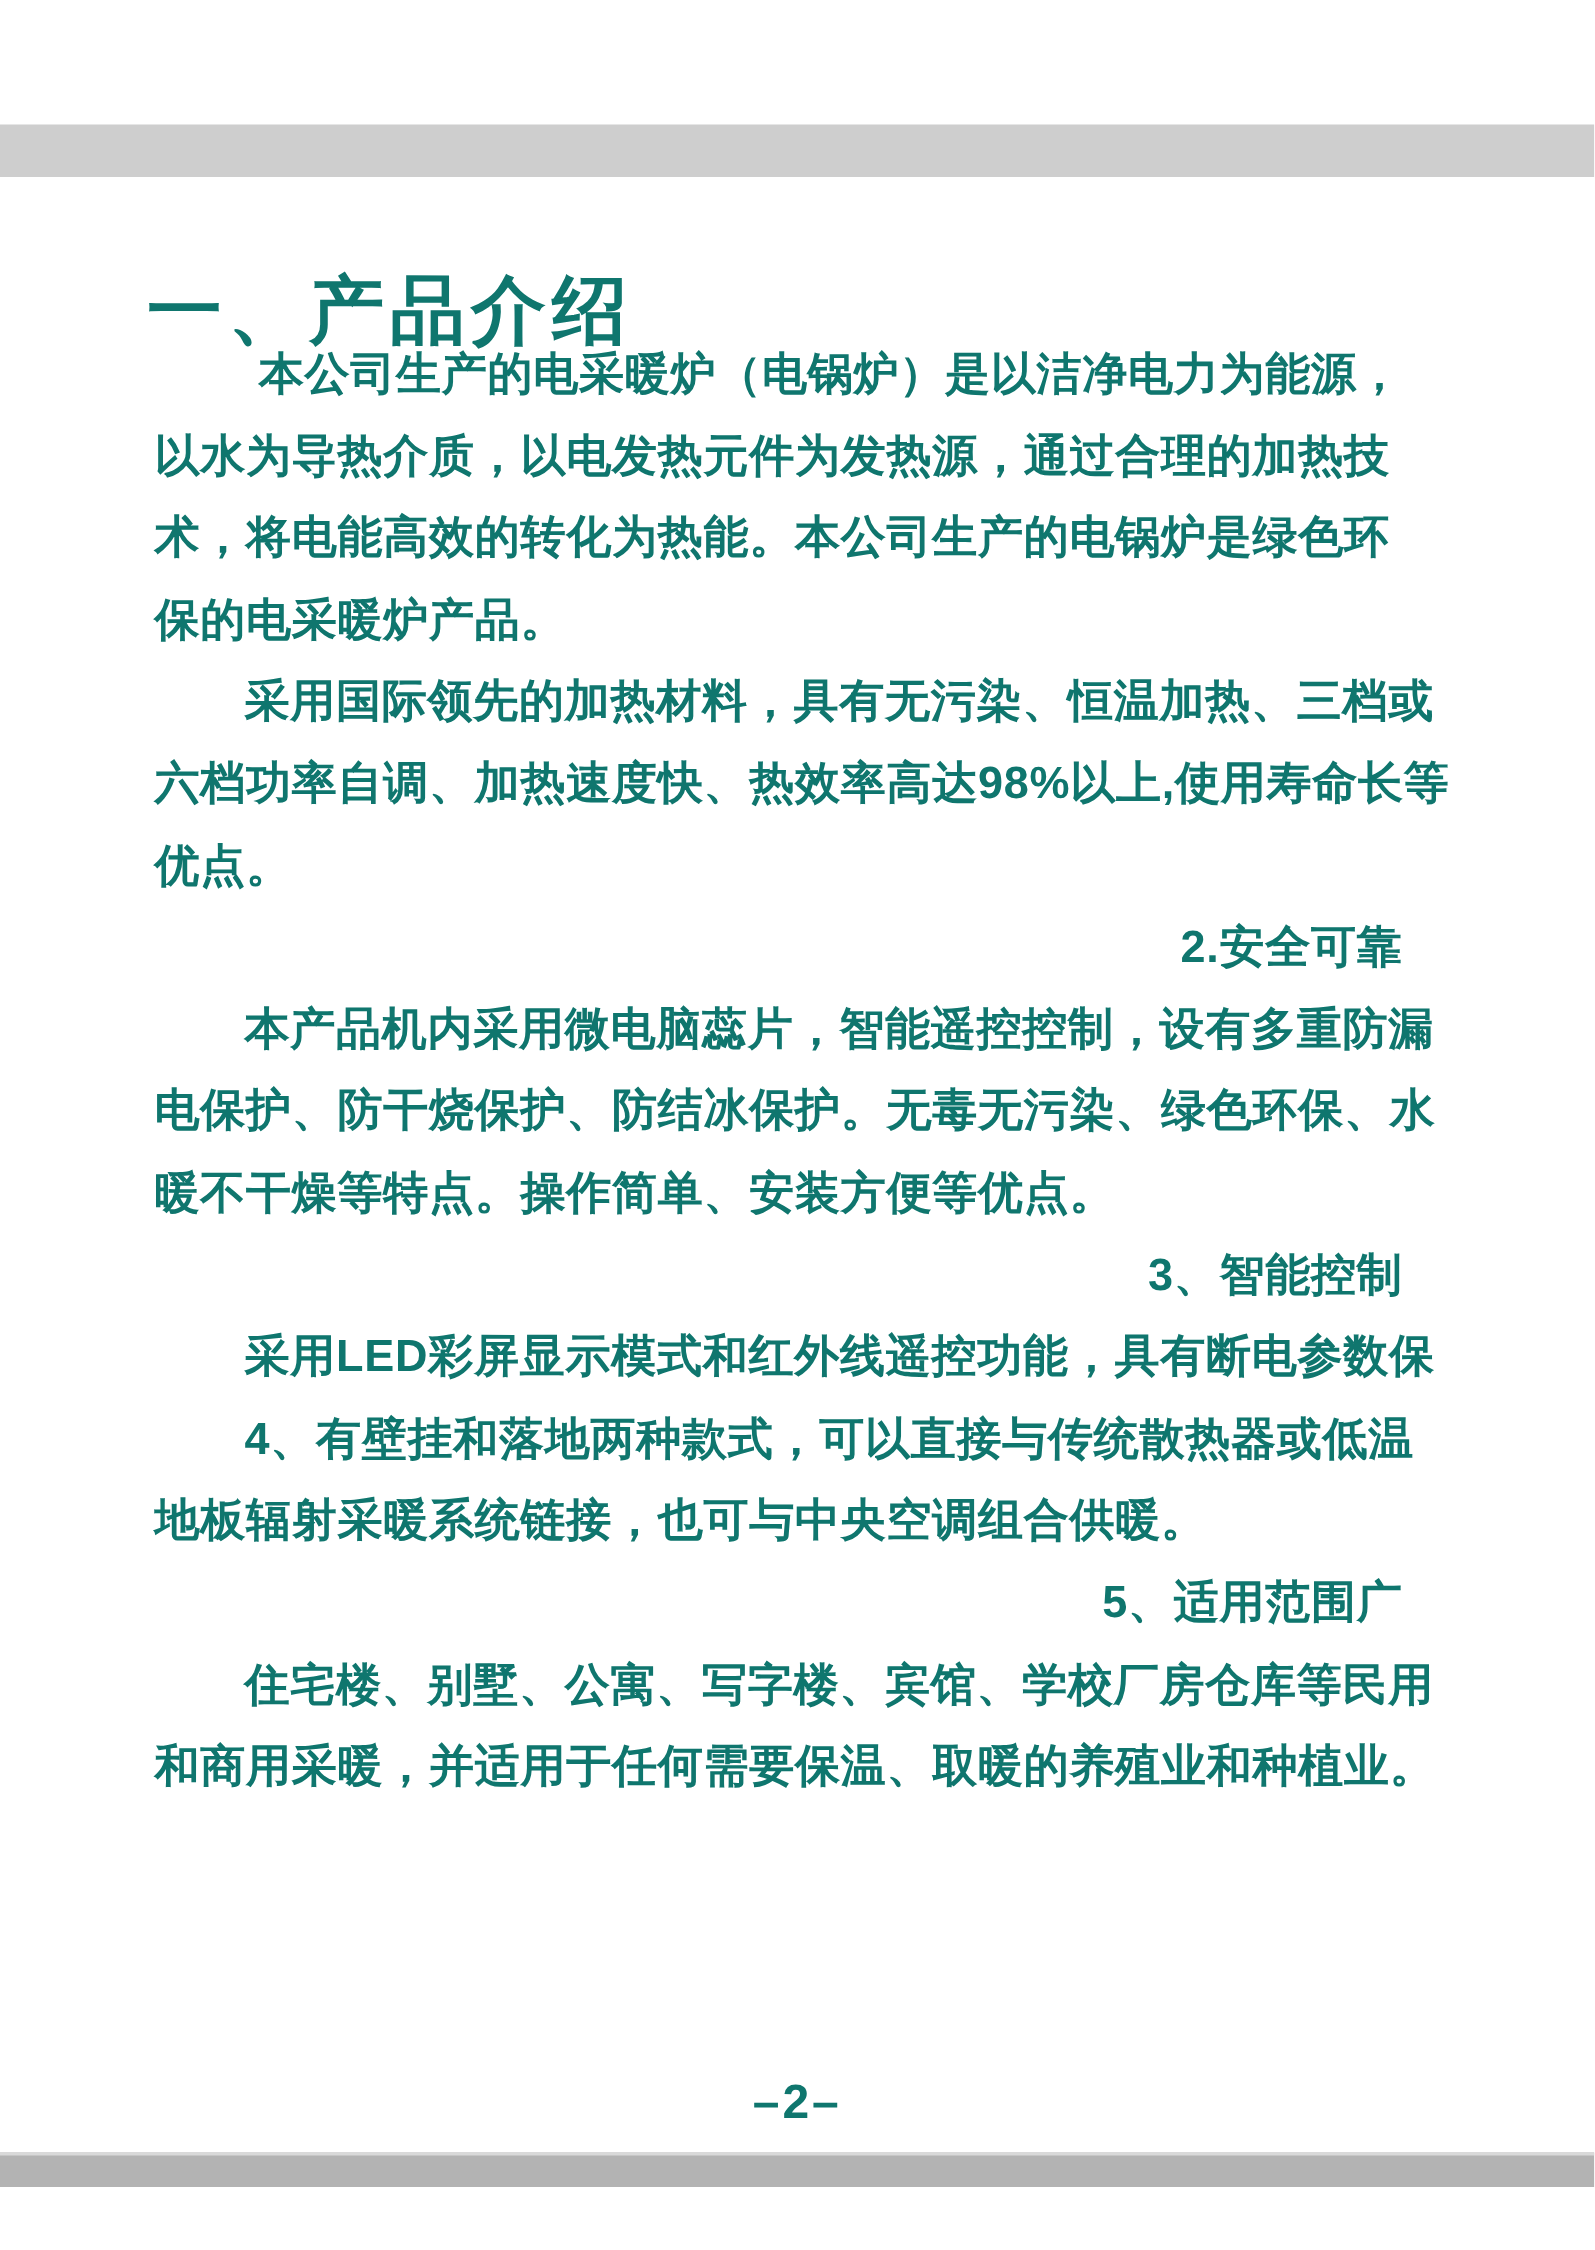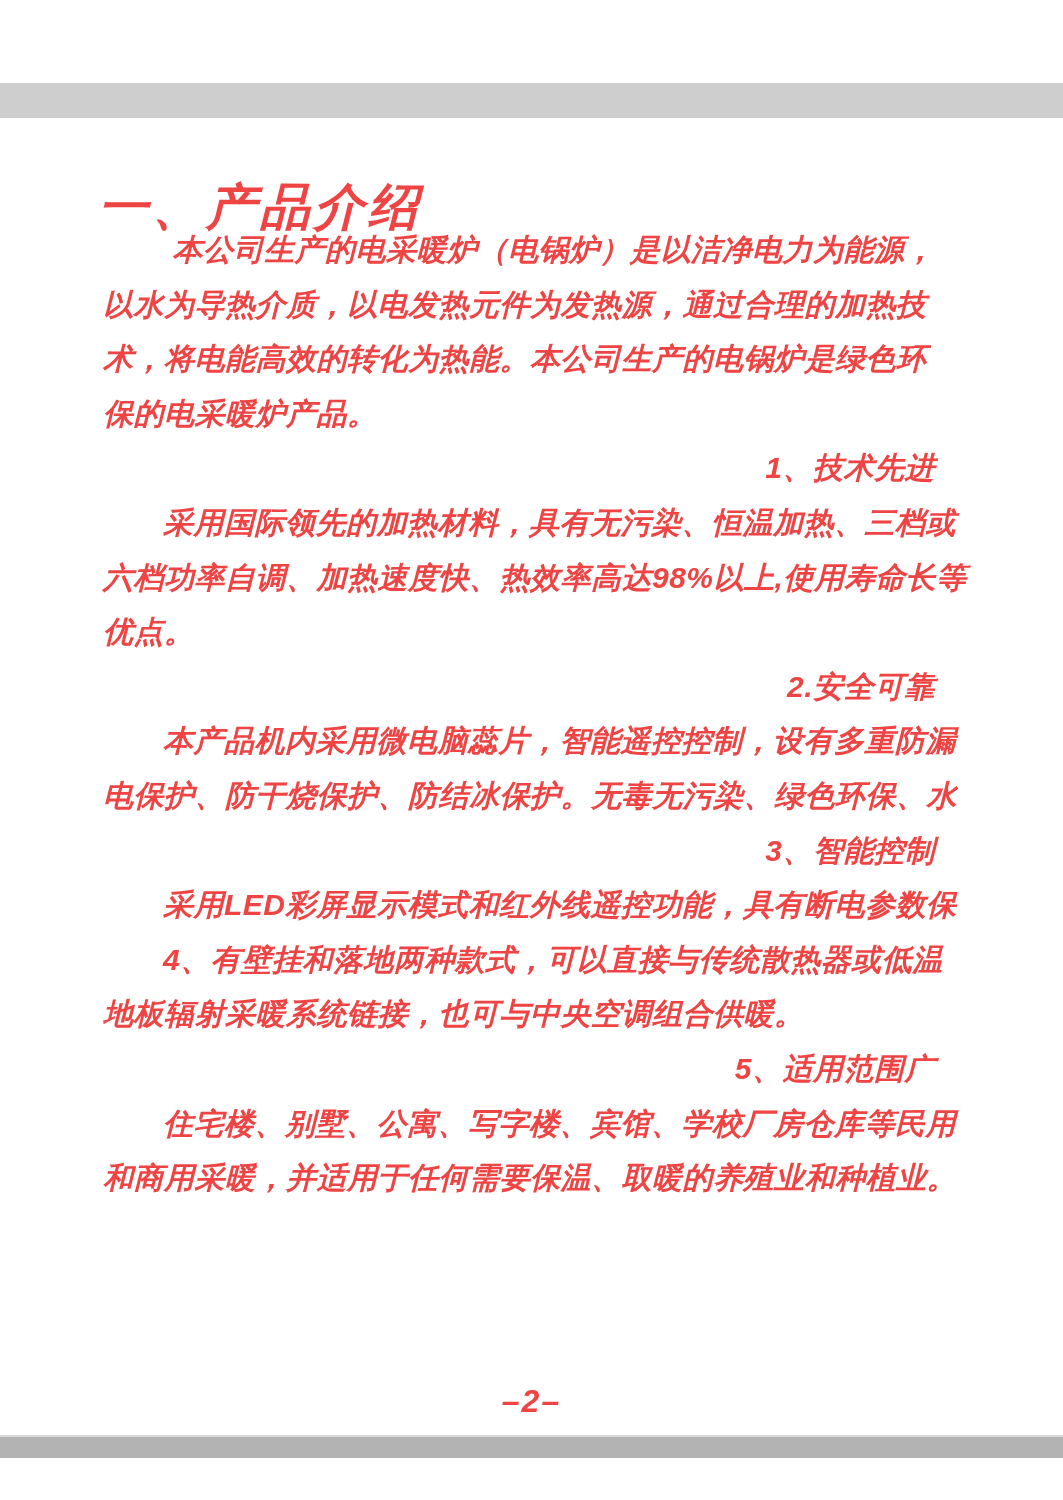--- a/index.html
+++ b/index.html
@@ -67,38 +67,38 @@
     width: 100%;
     text-align: center;
     font-size: 32px;
     font-weight: bold;
     letter-spacing: 2px;
   }
 </style>
 </head>
 <body>
 
-<div class="page" style="background: rgb(255, 255, 255); color: #ef4444; font-style: italic;">
+<div class="page" style="background: rgb(255, 255, 255); color: #0f766e;">
 
   <div class="divider-bar top" style="background: rgb(206, 206, 206);"></div>
 
   <h1 class="doc-title">一、产品介绍</h1>
 
   <div class="doc-body">
       <div class="line first">本公司生产的电采暖炉（电锅炉）是以洁净电力为能源，</div>
       <div class="line">以水为导热介质，以电发热元件为发热源，通过合理的加热技</div>
       <div class="line">术，将电能高效的转化为热能。本公司生产的电锅炉是绿色环</div>
       <div class="line">保的电采暖炉产品。</div>
-      <div class="line first">1、技术先进</div>
       <div class="line first">采用国际领先的加热材料，具有无污染、恒温加热、三档或</div>
       <div class="line">六档功率自调、加热速度快、热效率高达98%以上,使用寿命长等</div>
       <div class="line">优点。</div>
       <div class="line first">2.安全可靠</div>
       <div class="line first">本产品机内采用微电脑蕊片，智能遥控控制，设有多重防漏</div>
       <div class="line">电保护、防干烧保护、防结冰保护。无毒无污染、绿色环保、水</div>
+      <div class="line">暖不干燥等特点。操作简单、安装方便等优点。</div>
       <div class="line first">3、智能控制</div>
       <div class="line first">采用LED彩屏显示模式和红外线遥控功能，具有断电参数保</div>
       <div class="line first">4、有壁挂和落地两种款式，可以直接与传统散热器或低温</div>
       <div class="line">地板辐射采暖系统链接，也可与中央空调组合供暖。</div>
       <div class="line first">5、适用范围广</div>
       <div class="line first">住宅楼、别墅、公寓、写字楼、宾馆、学校厂房仓库等民用</div>
       <div class="line">和商用采暖，并适用于任何需要保温、取暖的养殖业和种植业。</div>
     </div>
 
   <div class="page-number">–2–</div>

